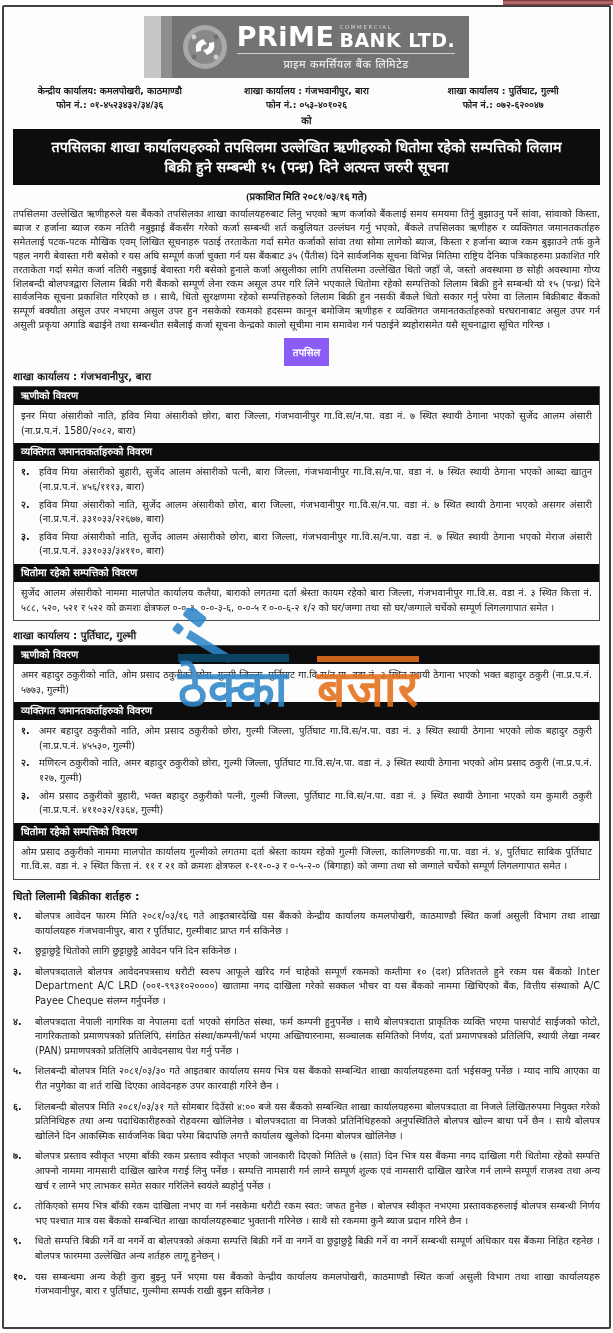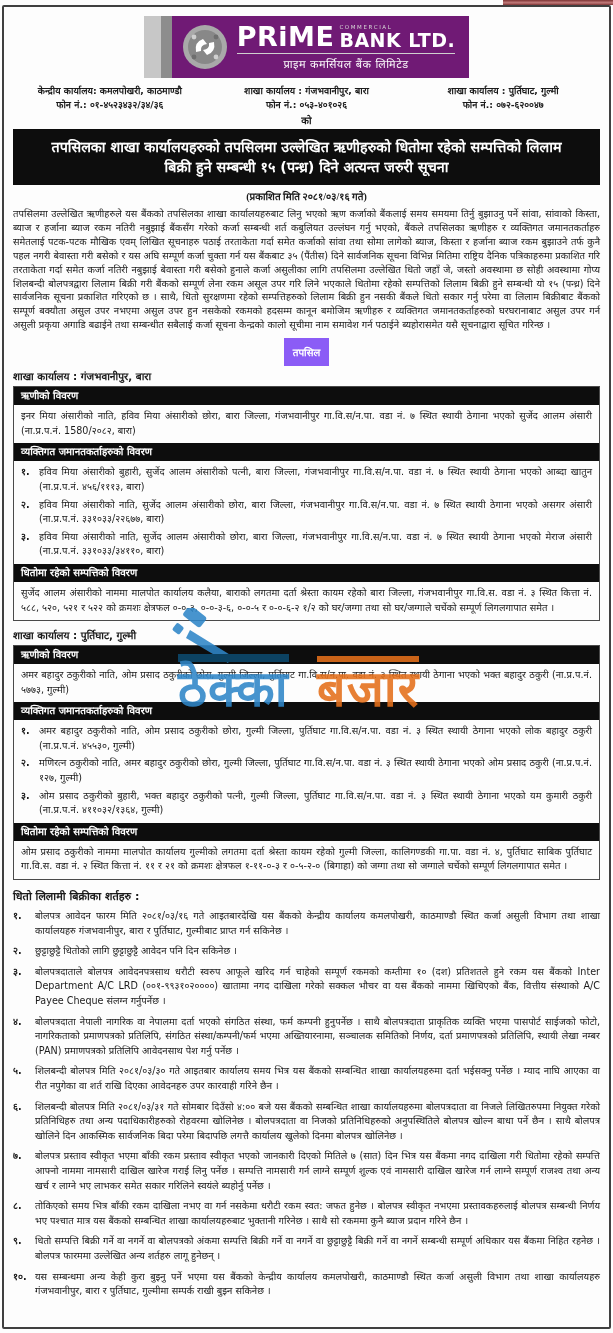--- a/index.html
+++ b/index.html
@@ -24,21 +24,21 @@
     padding:6px 9px 8px 9px;
     background:#fdfdfd;
     position:relative;
   }
   
   .logo-row{display:flex;justify-content:center;margin:3px 0 6px 0;}
   .logo{display:flex;height:62px;}
   .logo .bar1{width:17px;background:#c7c7c7;}
   .logo .bar2{width:11px;background:#8d8d8d;}
   .logo-black{
-    background:#701a75;color:#fff;display:flex;align-items:center;
+    background:#737373;color:#fff;display:flex;align-items:center;
     padding:5px 14px 5px 10px;
   }
   .emblem{width:46px;height:46px;margin-right:9px;flex:0 0 auto;}
   .logo-text{display:flex;flex-direction:column;align-items:flex-start;}
   .logo-en{display:flex;align-items:flex-end;line-height:1;}
   .logo-en .prime{font-size:27px;font-weight:bold;letter-spacing:.5px;}
   .logo-en .stack{display:flex;flex-direction:column;margin-left:5px;}
   .logo-en .commercial{font-size:5.5px;letter-spacing:1.6px;color:#d8d8d8;margin-bottom:1px;}
   .logo-en .bankltd{font-size:19px;font-weight:bold;letter-spacing:.5px;text-align:center;}
   .logo-np{

